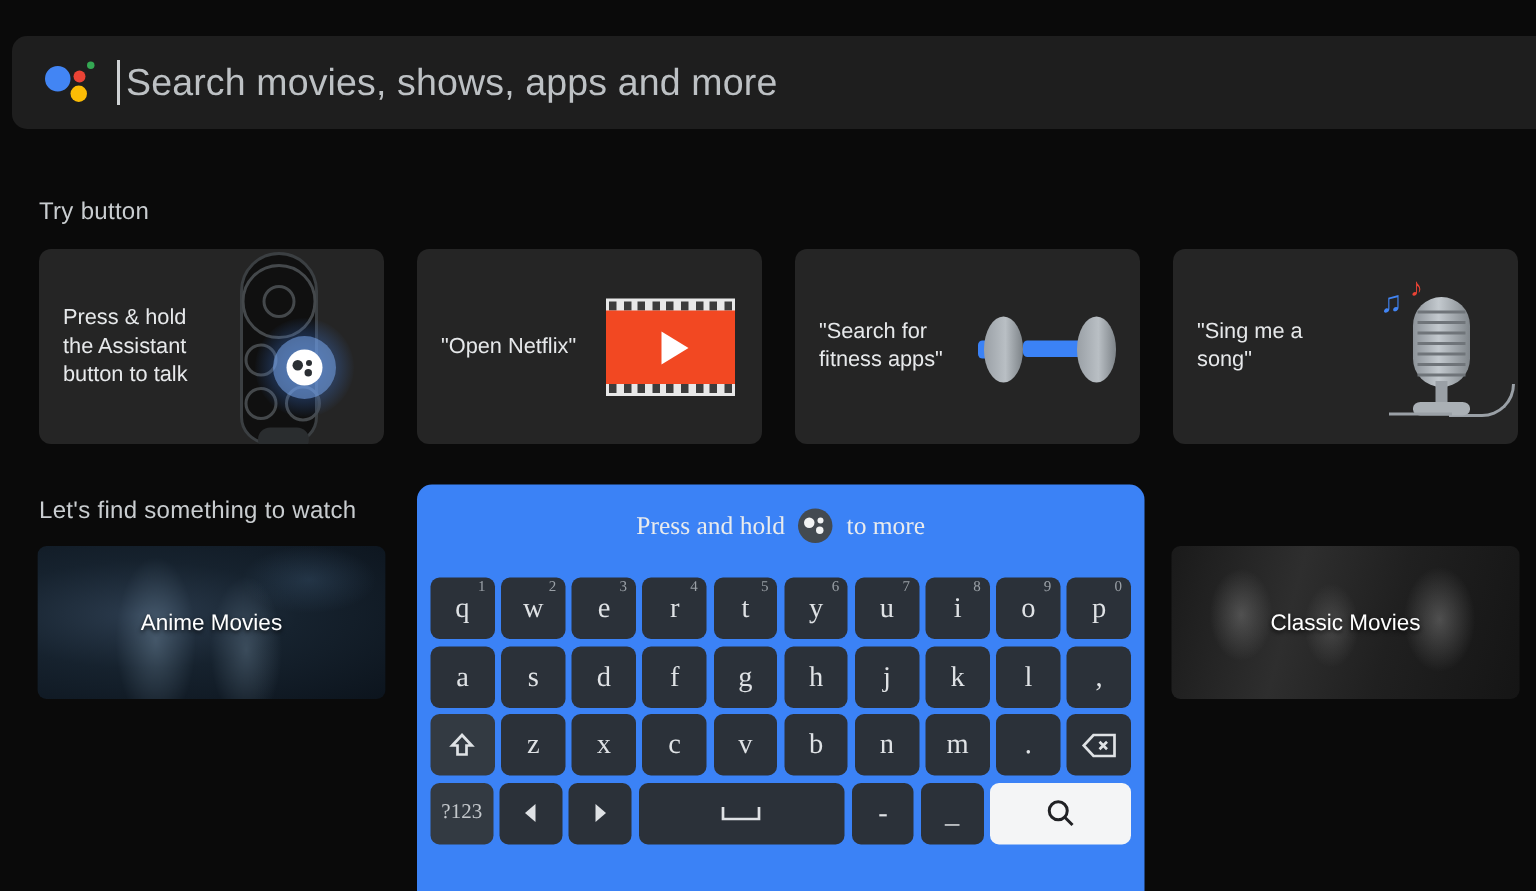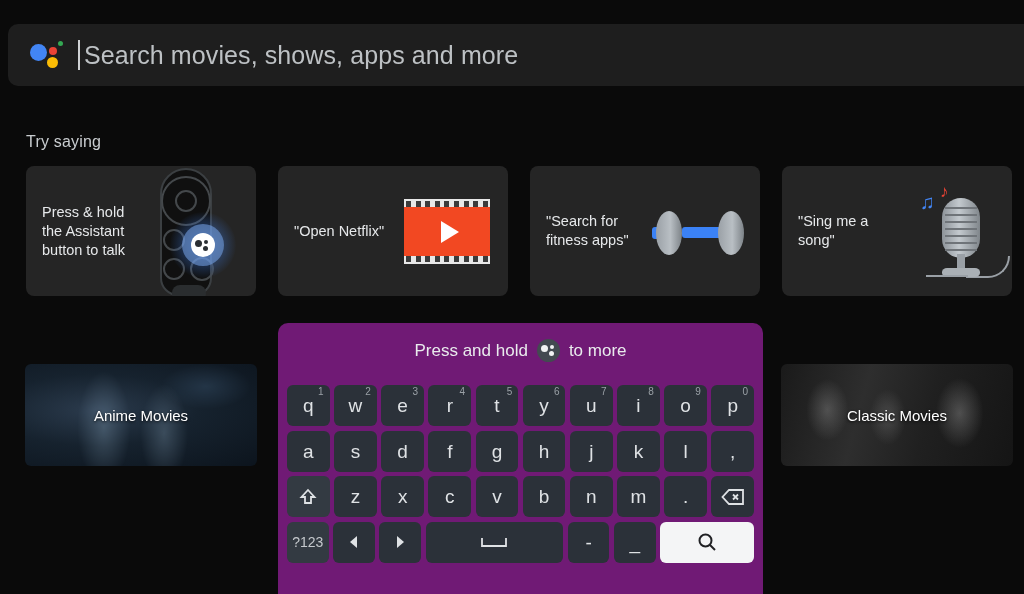--- a/index.html
+++ b/index.html
@@ -157,21 +157,21 @@
       radial-gradient(ellipse 26px 40px at 46% 52%, rgba(190,190,190,.22) 0%, rgba(190,190,190,0) 70%),
       radial-gradient(ellipse 34px 50px at 77% 48%, rgba(210,210,210,.28) 0%, rgba(210,210,210,0) 70%);
   }
   .watch-label {
     position: relative; z-index: 2; font-size: 15px; color: #ffffff; text-shadow: 0 1px 3px rgba(0,0,0,.85);
   }
 
   
   .kb-panel {
     position: absolute; left: 278px; top: 323px; width: 485px; height: 272px;
-    background: #701a75; border-radius: 10px 10px 0 0;
+    background: #3b82f6; border-radius: 10px 10px 0 0; font-family: Liberation Serif, serif;
   }
   .kb-hint {
     position: absolute; top: 16px; left: 0; width: 100%;
     display: flex; align-items: center; justify-content: center; gap: 9px;
     font-size: 17px; color: #e9ebed;
   }
   .hint-mic-chip {
     width: 23px; height: 23px; border-radius: 50%; background: #434a51;
     position: relative; display: inline-block;
   }
@@ -212,21 +212,21 @@
     <span class="assistant-logo">
       <i class="al-blue"></i>
       <i class="al-red"></i>
       <i class="al-yellow"></i>
       <i class="al-green"></i>
     </span>
     <span class="search-caret"></span>
     <span class="search-placeholder">Search movies, shows, apps and more</span>
   </div>
 
-  <div class="section-title" id="try-saying-title">Try saying</div>
+  <div class="section-title" id="try-saying-title">Try button</div>
 
   <div class="suggestion-row">
 
     <div class="sug-card c0">
       <div class="sug-label">Press &amp; hold the Assistant button to talk</div>
       <div class="sug-art">
         <div class="remote-body"></div>
         <div class="rm-ring rm-dpad-out"></div>
         <div class="rm-ring rm-dpad-in"></div>
         <div class="rm-ring rm-btn-l"></div>
@@ -305,20 +305,21 @@
           </div>
           <div class="mic-cord"></div>
           <div class="mic-stem"></div>
           <div class="mic-base"></div>
           <div class="mic-cord2"></div>
         </div>
       </div>
     </div>
   </div>
 
+  <div class="section-title" id="watch-title">Let's find something to watch</div>
 
   <div class="watch-card" id="card-classic">
     <span class="watch-label">Classic Movies</span>
   </div>
 
   <div class="watch-card" id="card-anime">
     <span class="watch-label">Anime Movies</span>
   </div>
 
   <div class="kb-panel">

